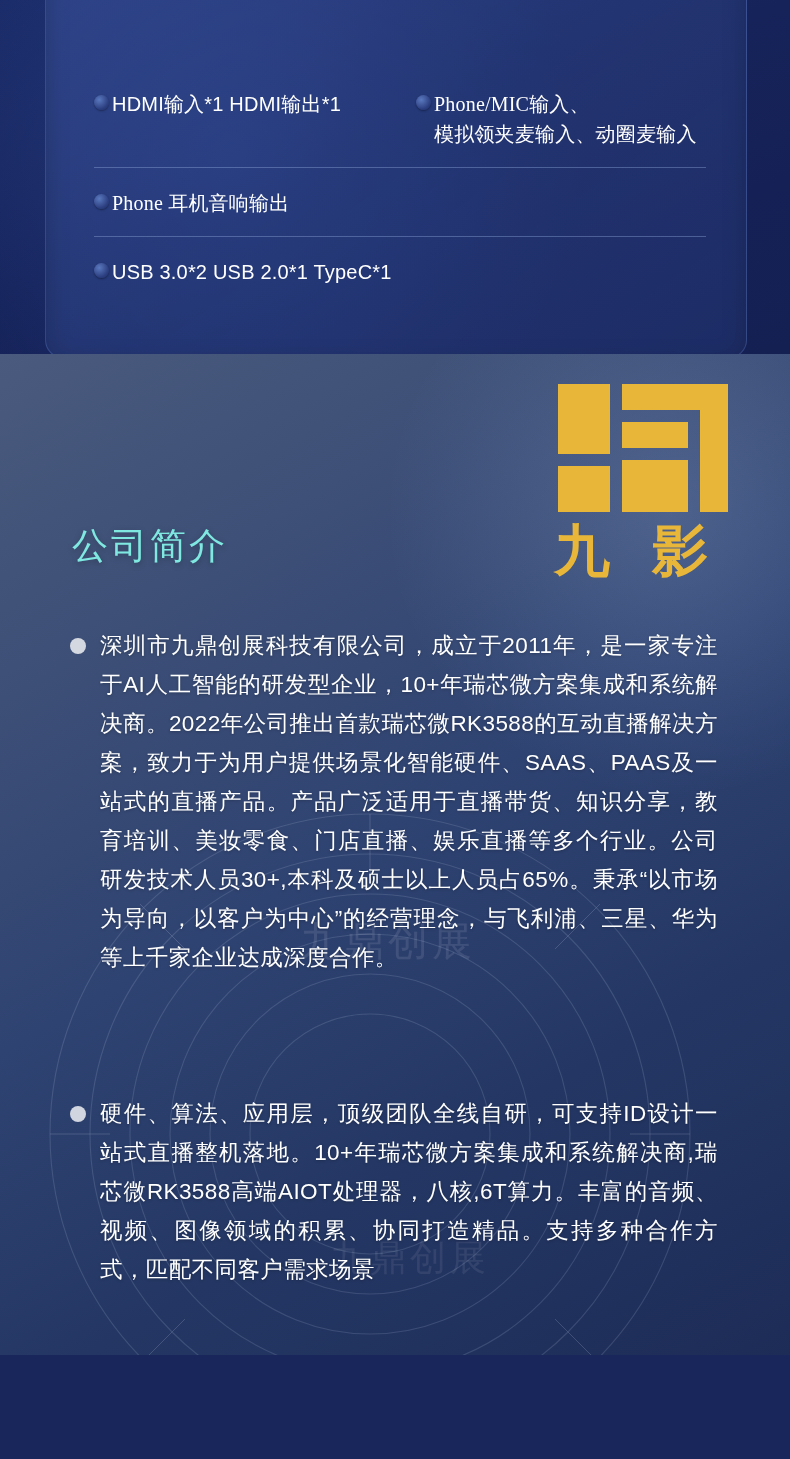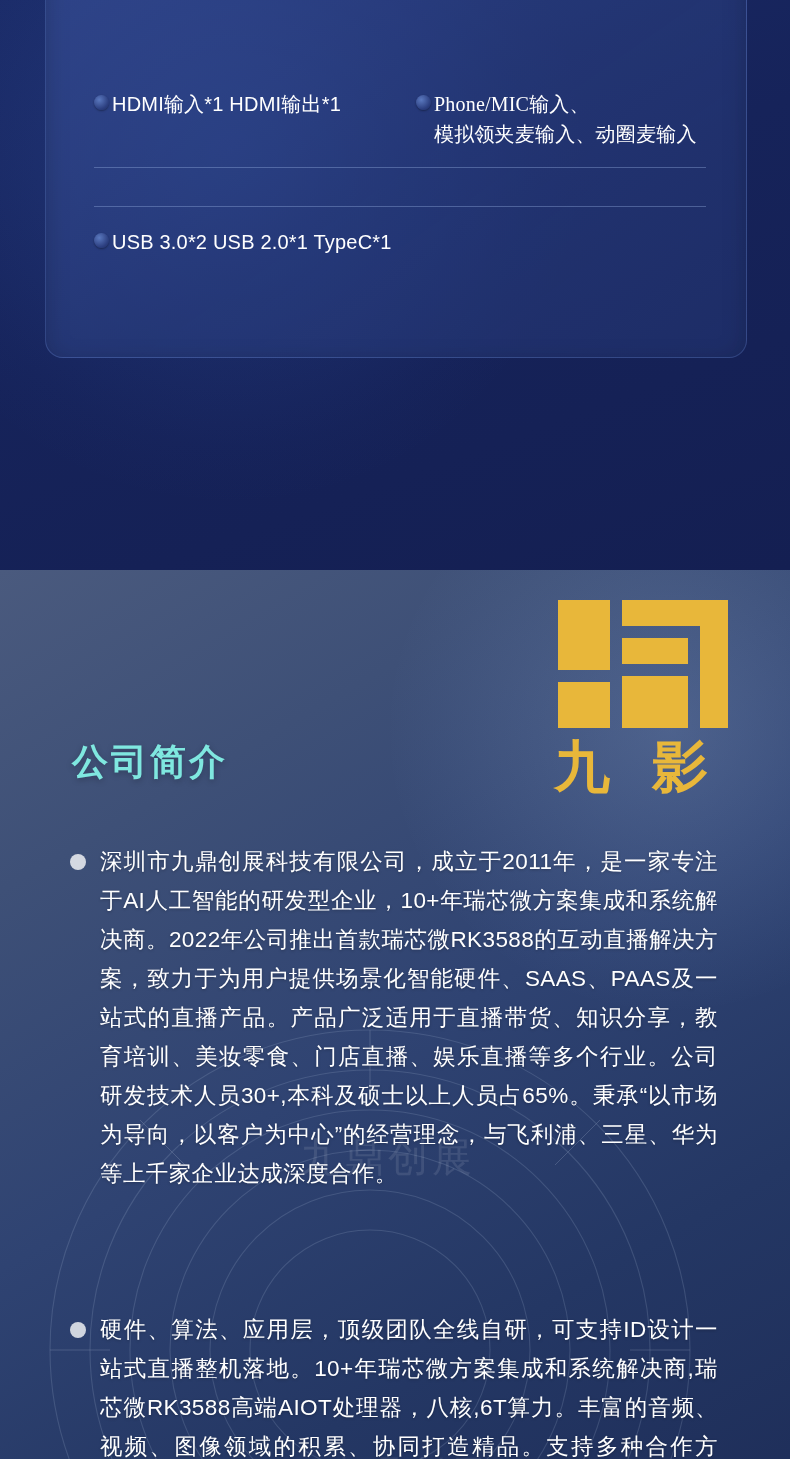--- a/index.html
+++ b/index.html
@@ -8,21 +8,21 @@
     height: 1459px;
     overflow: hidden;
     font-family: "Liberation Sans", sans-serif;
   }
   body { background: #18265c; }
 
   
   .top-section {
     position: relative;
     width: 790px;
-    height: 570px;
+    height: 354px;
     background: linear-gradient(160deg, #1a2a66 0%, #16235a 45%, #141f52 100%);
     overflow: hidden;
   }
   .top-section::before {
     content: "";
     position: absolute;
     left: -120px; top: -200px;
     width: 700px; height: 700px;
     border-radius: 50%;
     background: radial-gradient(circle, rgba(60,100,190,0.28) 0%, rgba(40,70,150,0.05) 60%, rgba(0,0,0,0) 72%);
@@ -122,21 +122,21 @@
     top: 24px;
     width: 190px;
     height: 200px;
   }
   .logo svg { display: block; }
 
   .sec-title {
     position: absolute;
     left: 72px;
     font-size: 36px;
-    font-weight: bold;
+    font-weight: normal;
     letter-spacing: 3px;
     color: #7fe8e0;
     text-shadow: 0 2px 6px rgba(0,0,0,0.25);
   }
   #title-company { top: 168px; }
   #title-advantage { top: 690px; }
 
   .para-block {
     position: absolute;
     left: 70px;
@@ -177,20 +177,24 @@
           <span class="port-text">HDMI输入*1 HDMI输出*1</span>
         </div>
         <div class="port-col c2">
           <span class="bullet"></span>
           <span class="port-text">Phone/MIC输入、
 模拟领夹麦输入、动圈麦输入</span>
         </div>
       </div>
 
       <div class="port-row">
+        <div class="port-col c2">
+          <span class="bullet"></span>
+          <span class="port-text">Phone 耳机音响输出</span>
+        </div>
       </div>
 
       <div class="port-row last">
         <div class="port-col c1">
           <span class="bullet"></span>
           <span class="port-text">USB 3.0*2 USB 2.0*1 TypeC*1</span>
         </div>
       </div>
 
     </div>

